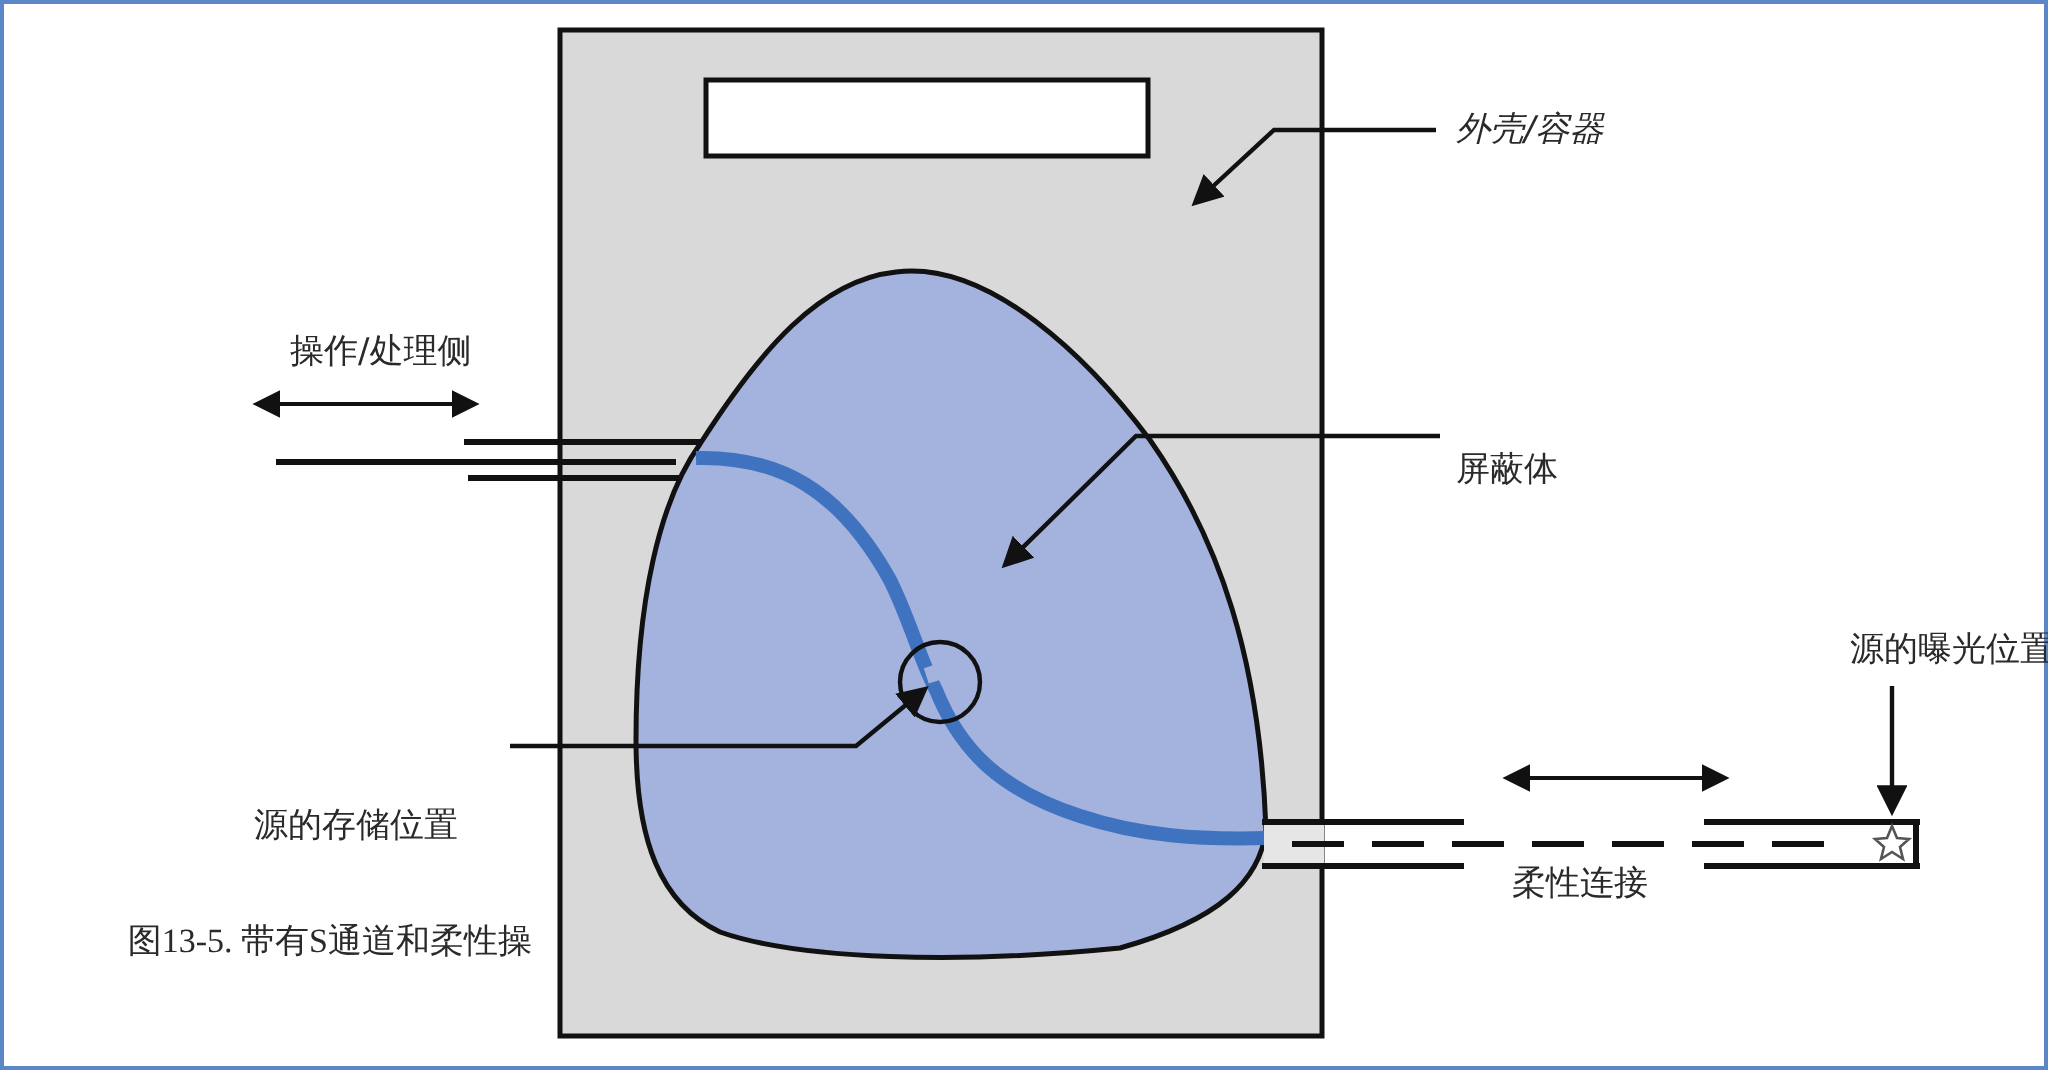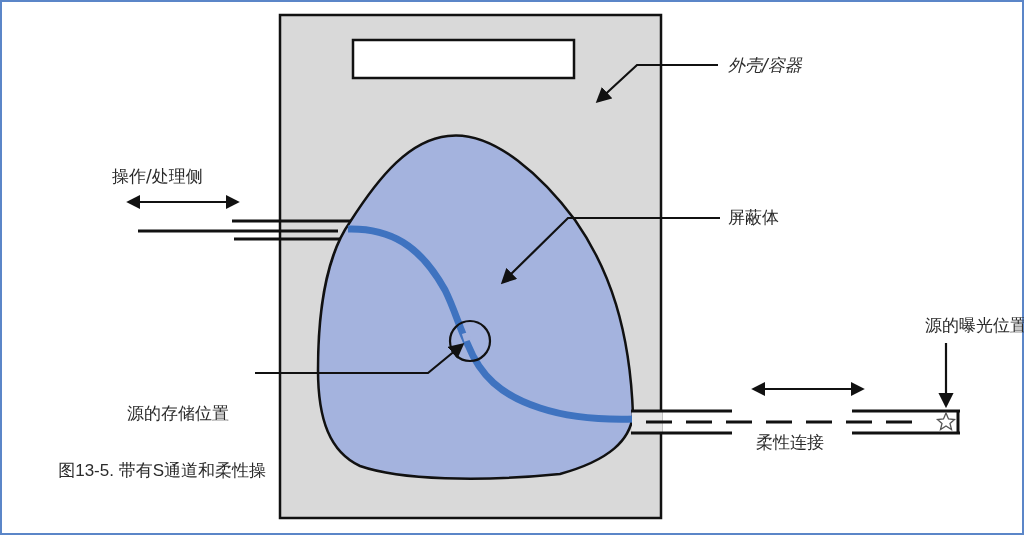--- a/index.html
+++ b/index.html
@@ -7,21 +7,21 @@
     .frame {
       position: absolute; left: 0; top: 0; width: 1020px; height: 531px;
       border: 2px solid #5b86c8; background: #ffffff;
     }
     svg { position: absolute; left: 0; top: 0; }
     .lbl {
       position: absolute; font-family: "DejaVu Sans", sans-serif;
       font-size: 17px; color: #2a2a2a; white-space: nowrap; line-height: 1;
     }
     .caption {
-      position: absolute; font-family: Liberation Sans, sans-serif;
+      position: absolute; font-family: Liberation Serif, serif;
       font-size: 17px; color: #2a2a2a; text-align: right; line-height: 1.35;
       left: 8px; top: 460px; width: 258px;
     }
   </style>
 </head>
 <body>
 
 <div class="frame"></div>
 
 <svg width="1024" height="535" viewBox="0 0 1024 535">
@@ -77,21 +77,21 @@
   <line x1="646" y1="422" x2="920" y2="422" stroke="#111" stroke-width="3" stroke-dasharray="26,14"></line>
 
   <polygon points="946,413 948.5,419 954.5,419.5 950,423.5 951.5,429.5 946,426 940.5,429.5 942,423.5 937.5,419.5 943.5,419" fill="#ffffff" stroke="#555" stroke-width="1.3"></polygon>
 
   <line x1="946" y1="343" x2="946" y2="405" stroke="#111" stroke-width="2.2" marker-end="url(#ah)"></line>
 
   <line x1="754" y1="389" x2="862" y2="389" stroke="#111" stroke-width="2" marker-start="url(#ah)" marker-end="url(#ah)"></line>
 </svg>
 
 <div class="lbl" style="left:728px; top:57px;font-style:italic;">外壳/容器</div>
-<div class="lbl" style="left:728px; top:209px;">屏蔽体</div>
-<div class="lbl" style="left:112px; top:168px;">操作/处理侧</div>
+<div class="lbl" style="left:728px; top:227px;">屏蔽体</div>
+<div class="lbl" style="left:145px; top:168px;">操作/处理侧</div>
 <div class="lbl" style="left:127px; top:365px;margin-top:40px;">源的存储位置</div>
 <div class="lbl" style="left:886px; top:317px;margin-left:39px;">源的曝光位置</div>
 <div class="lbl" style="left:756px; top:434px;">柔性连接</div>
 
 <div class="caption">
   <div>图13-5. 带有S通道和柔性操</div>
 </div>
 
 </body></html>

